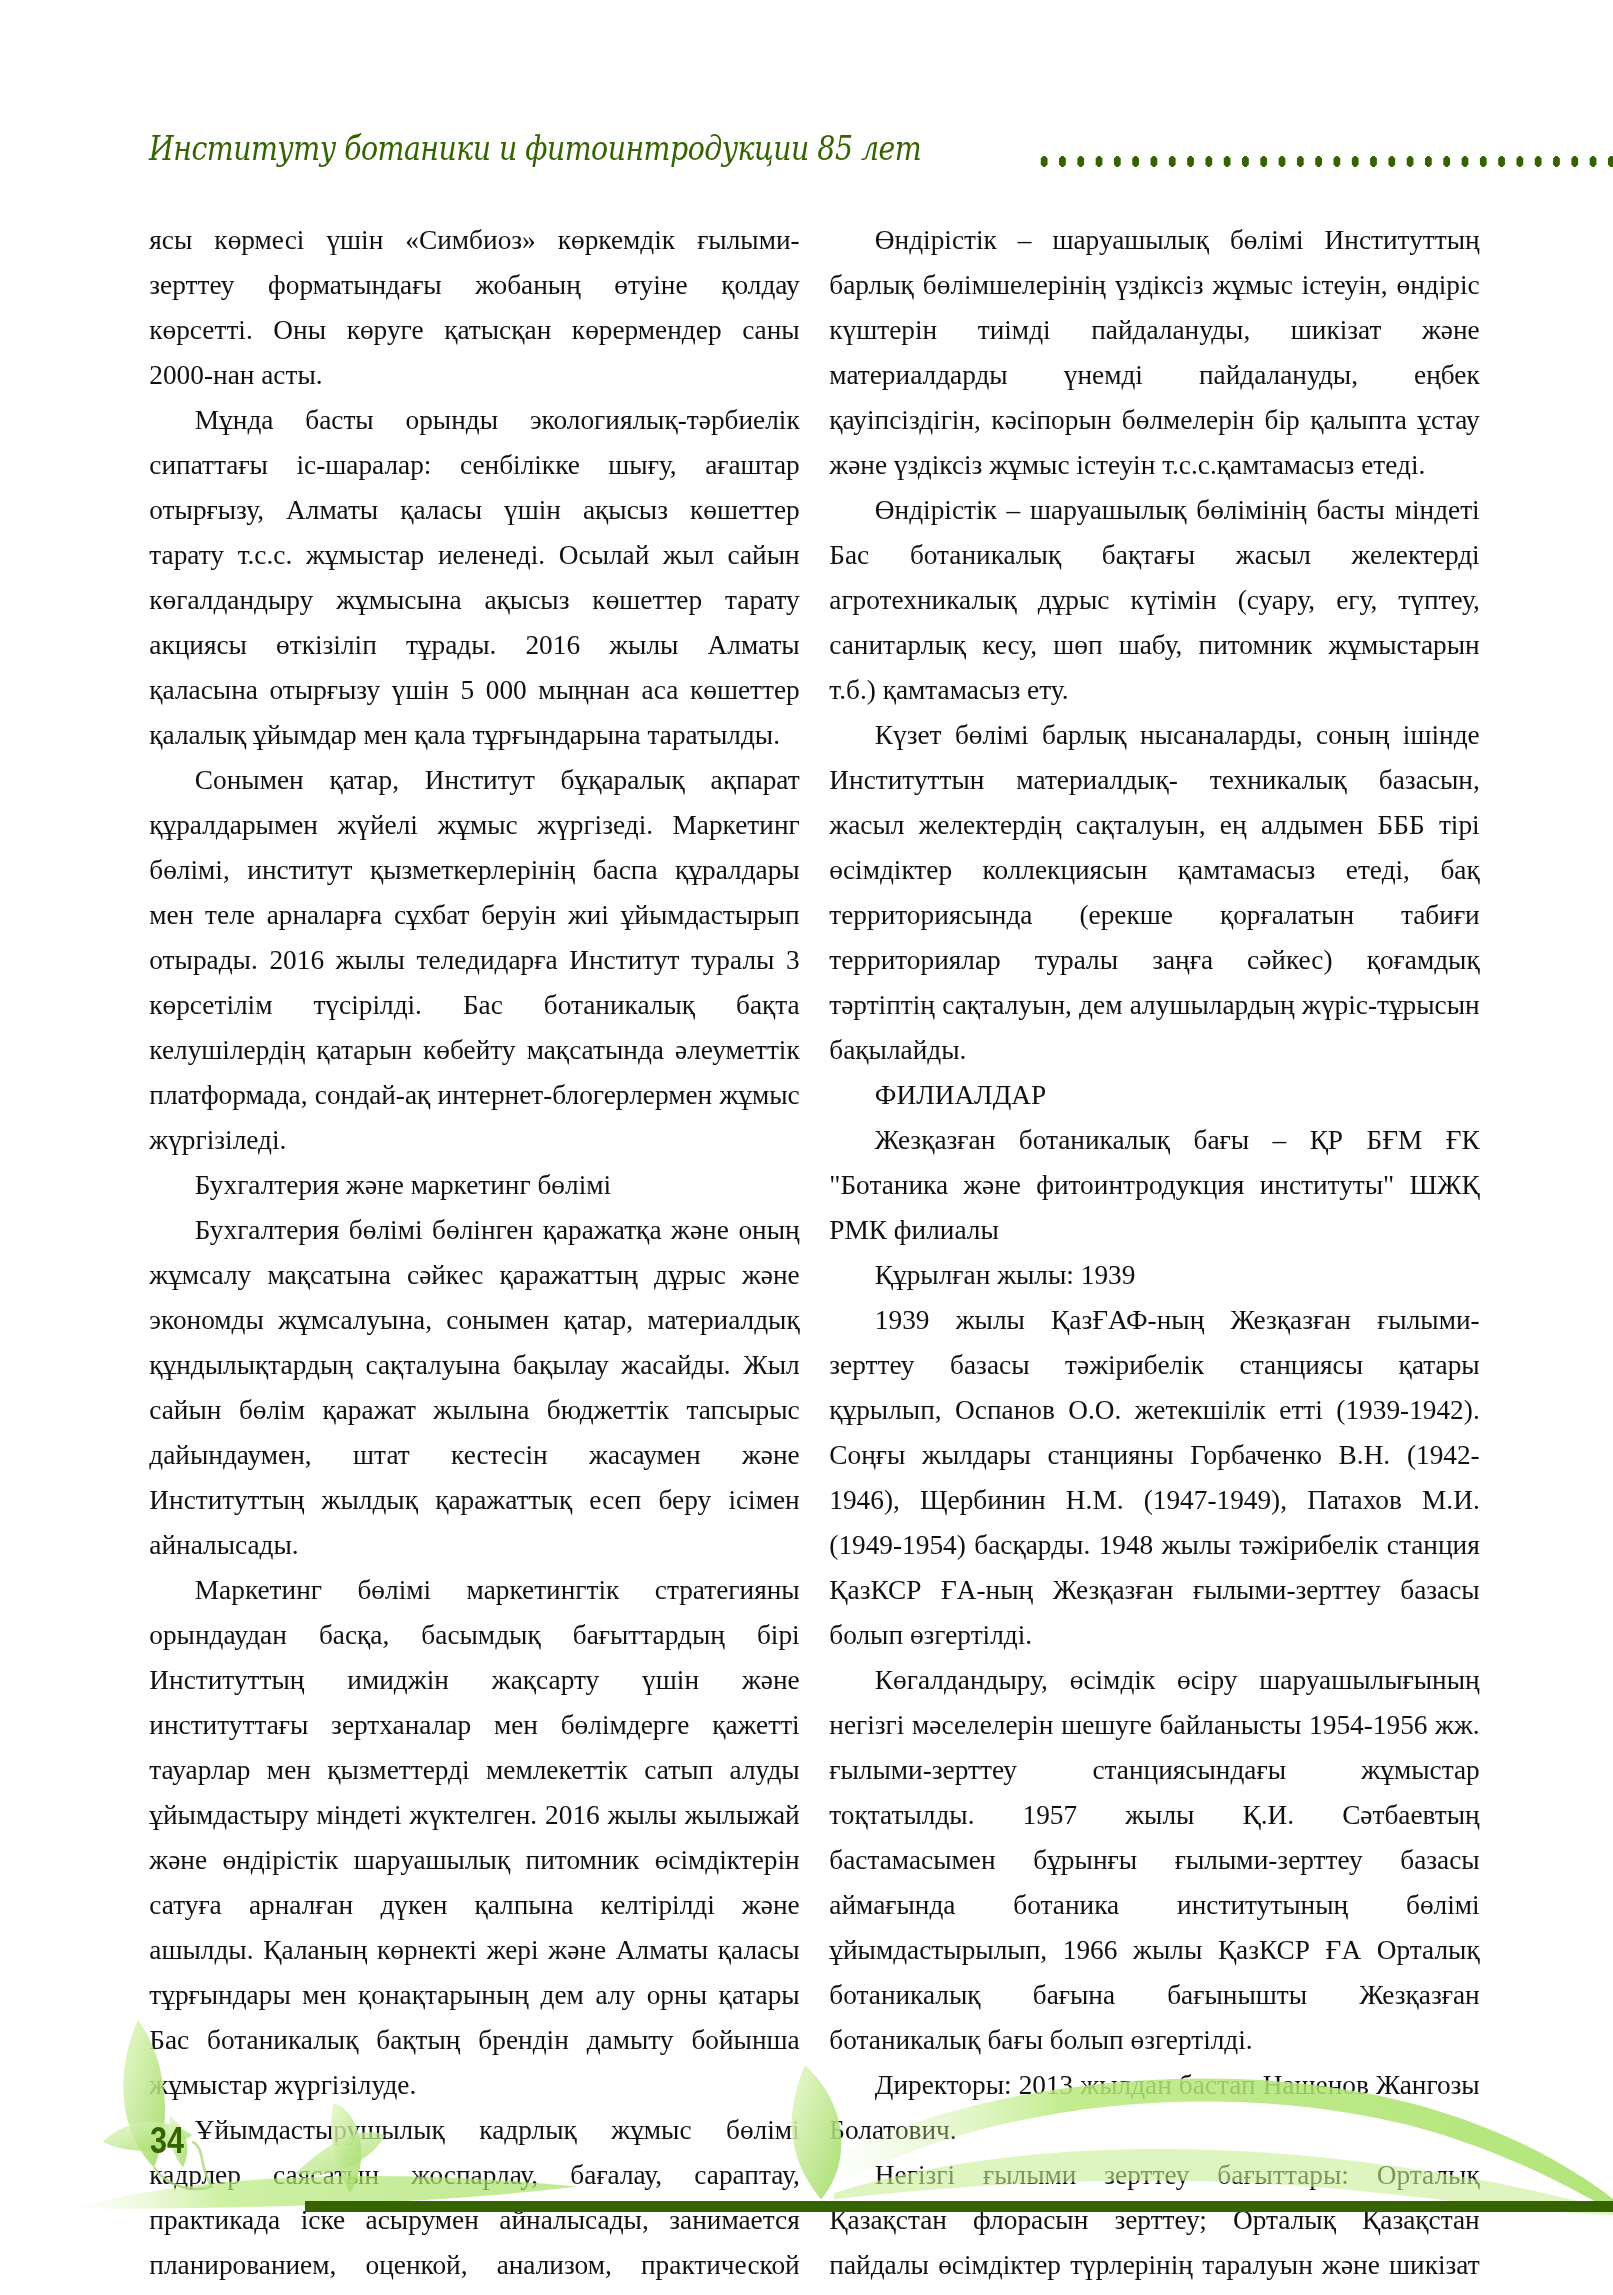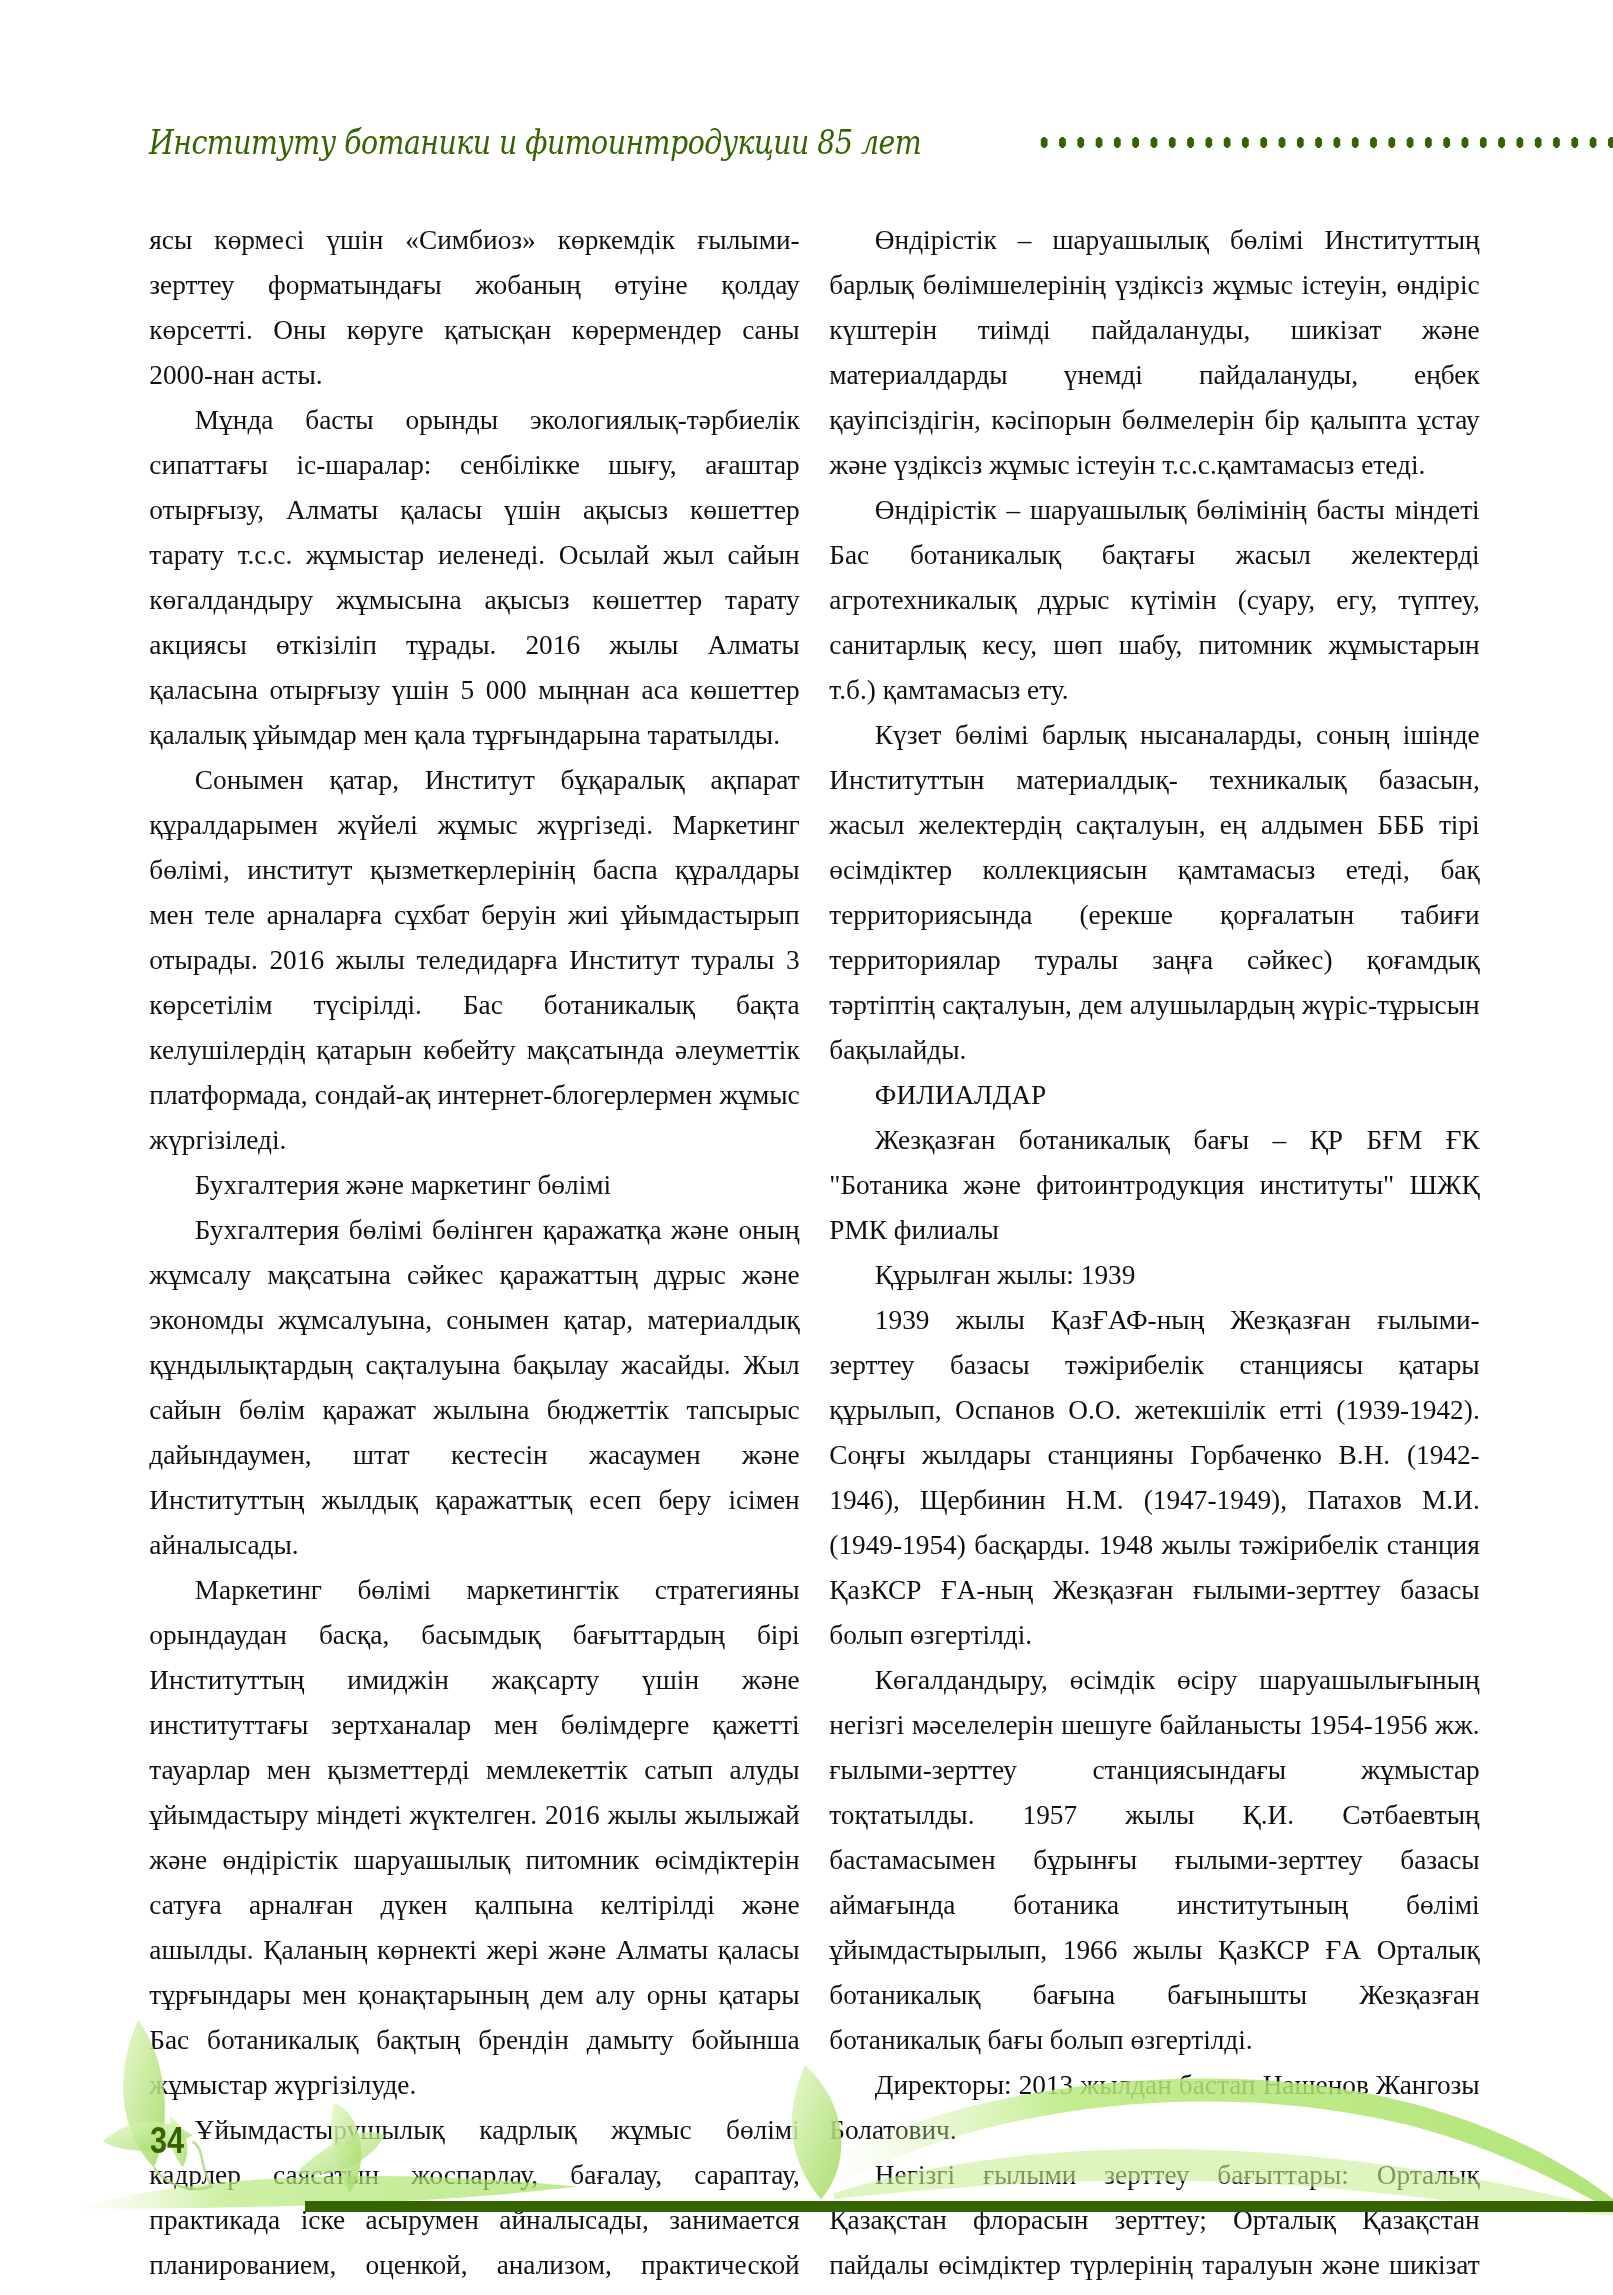--- a/index.html
+++ b/index.html
@@ -1,17 +1,17 @@
 <!DOCTYPE html>
 <html style="font-size:10.3px"><head>
 <meta charset="utf-8">
 <style>
   html, body { margin: 0; padding: 0; background: #ffffff; }
   body { width: 1614px; height: 2295px; position: relative; overflow: hidden; font-family: "Liberation Serif", serif; color: #111; }
-  .header { position: absolute; left: 149px; top: 117px; width: 1465px; height: 51px; display: flex; align-items: center; }
+  .header { position: absolute; left: 149px; top: 117px; width: 1465px; height: 51px; display: flex; align-items: flex-end; }
   .header-title { font-family: "DejaVu Serif", serif; font-style: italic; font-size: 33px; color: #346300; white-space: nowrap; letter-spacing: -0.6px; transform: scaleX(0.86); transform-origin: left center; margin-right: -38px; }
   .header-dots { flex: 1; height: 13px; margin-left: 26px; background-image: radial-gradient(ellipse 3.8px 5.8px at center, #346300 92%, transparent 100%); background-size: 18.3px 13px; background-repeat: repeat-x; }
   .col { position: absolute; top: 217px; width: 657px; font-size: 27.6px; line-height: 45px; text-align: justify; }
   .col-left { left: 146px; }
   .col-right { left: 826px; }
   .col p { margin: 0; text-indent: 46px; transform: scaleX(0.99); }
   .col p.noindent { text-indent: 0; }
   .page-number { position: absolute; left: 150px; top: 2120px; font-family: "Liberation Sans", sans-serif; font-weight: bold; font-size: 36px; color: #346300; transform: scaleX(0.85); transform-origin: left; }
   .footer-bar { position: absolute; left: 305px; top: 2201px; width: 1308px; height: 11px; background: #346300; }
   .leaves { position: absolute; left: 0; top: 1956px; width: 1614px; height: 269px; pointer-events: none; }

